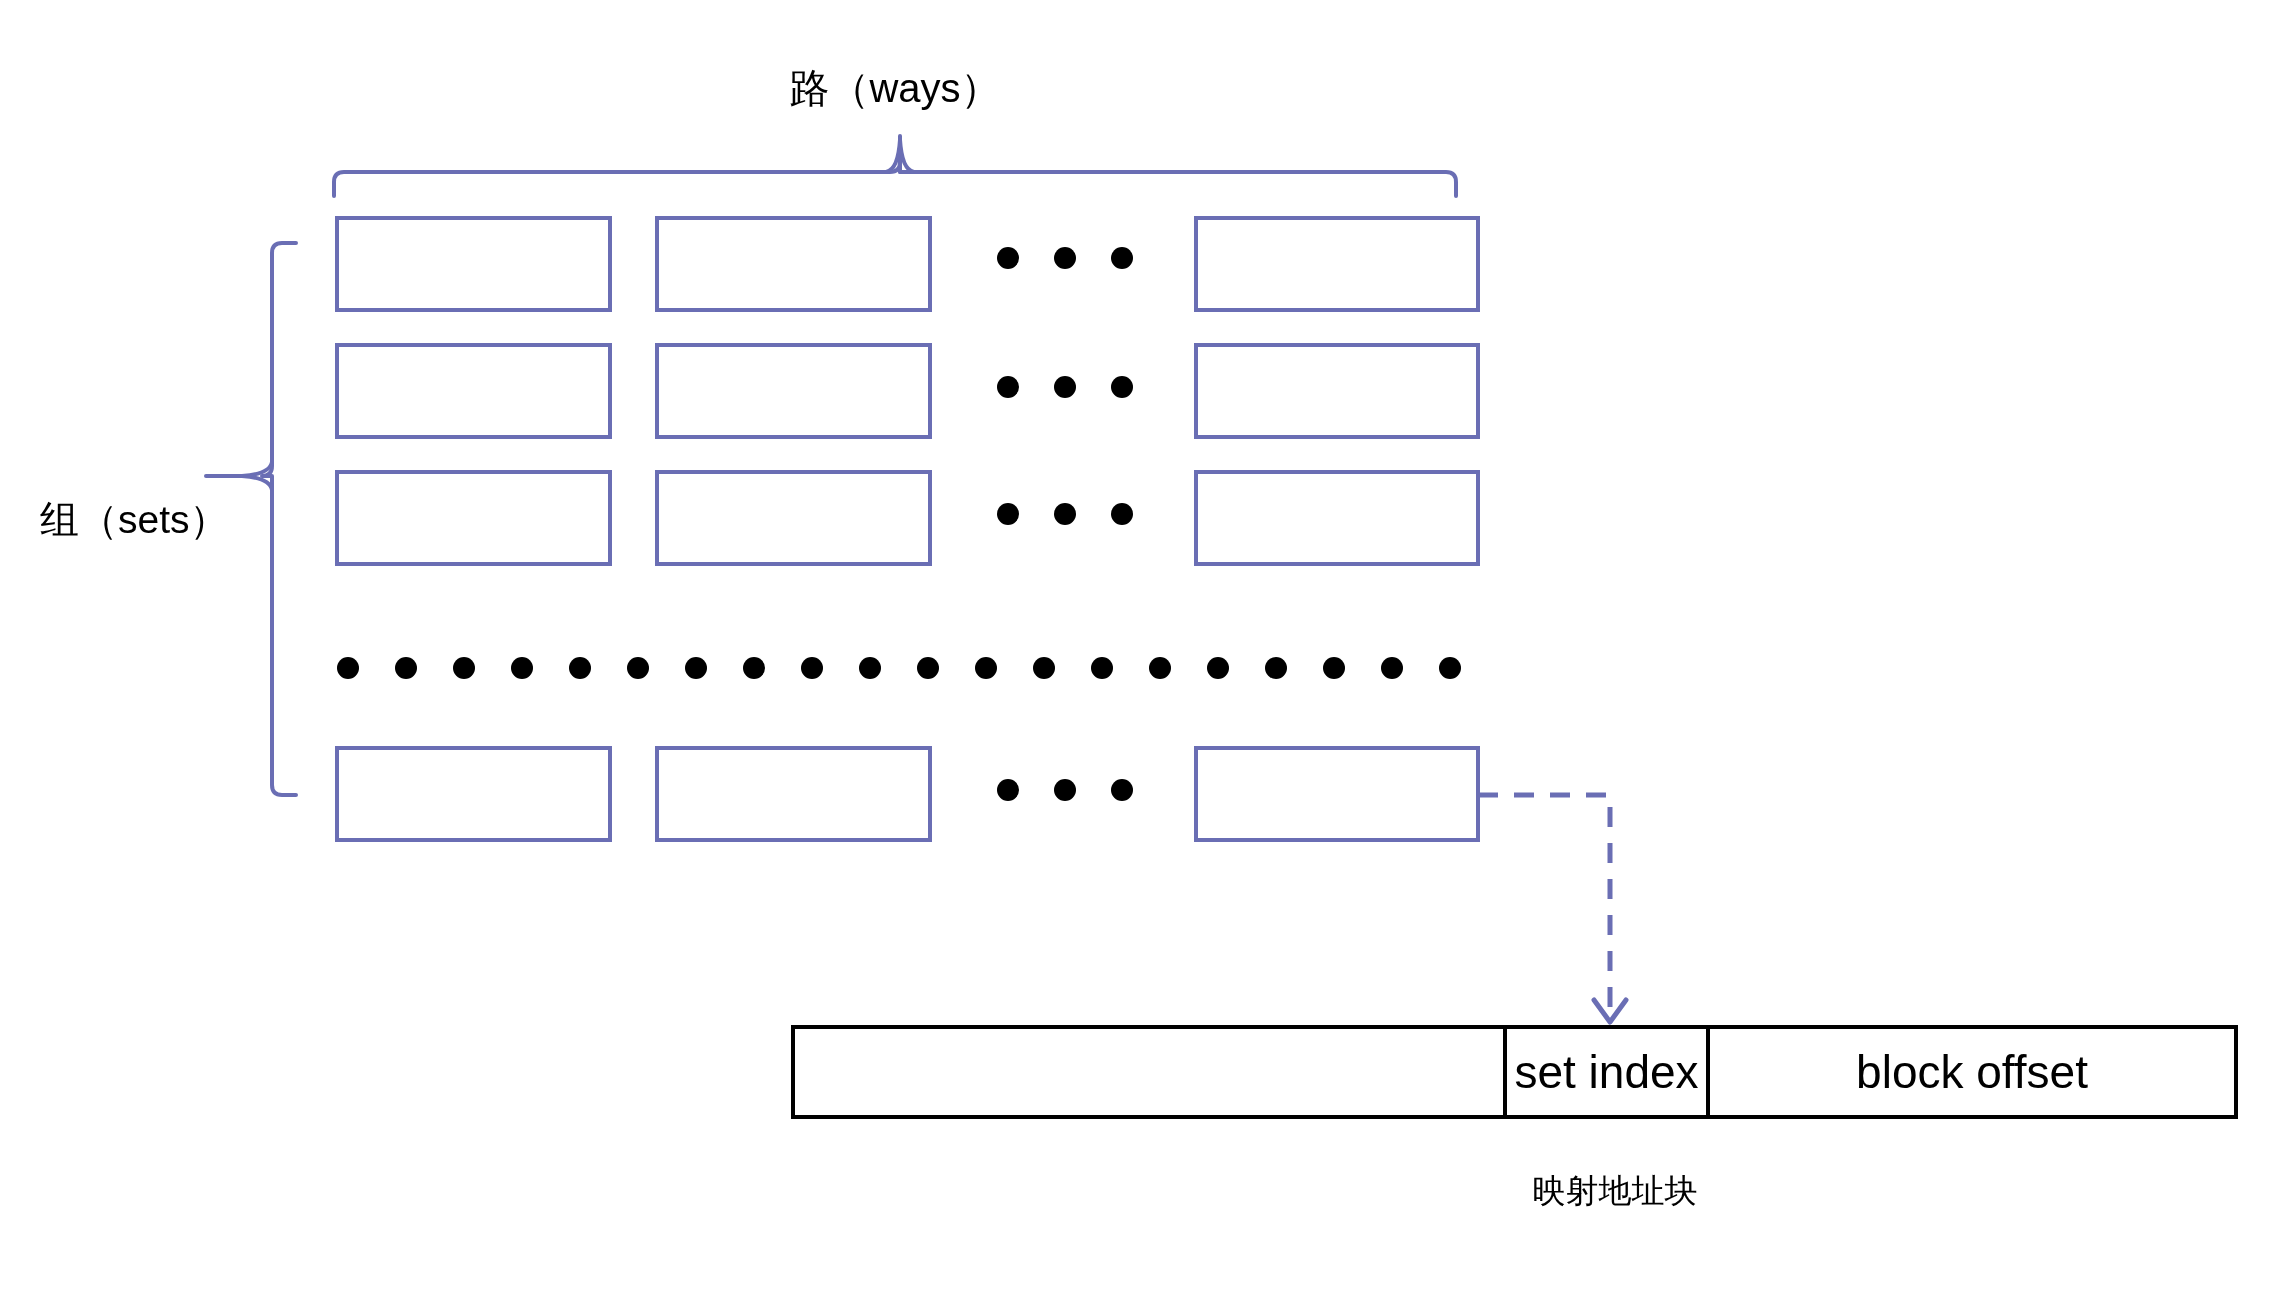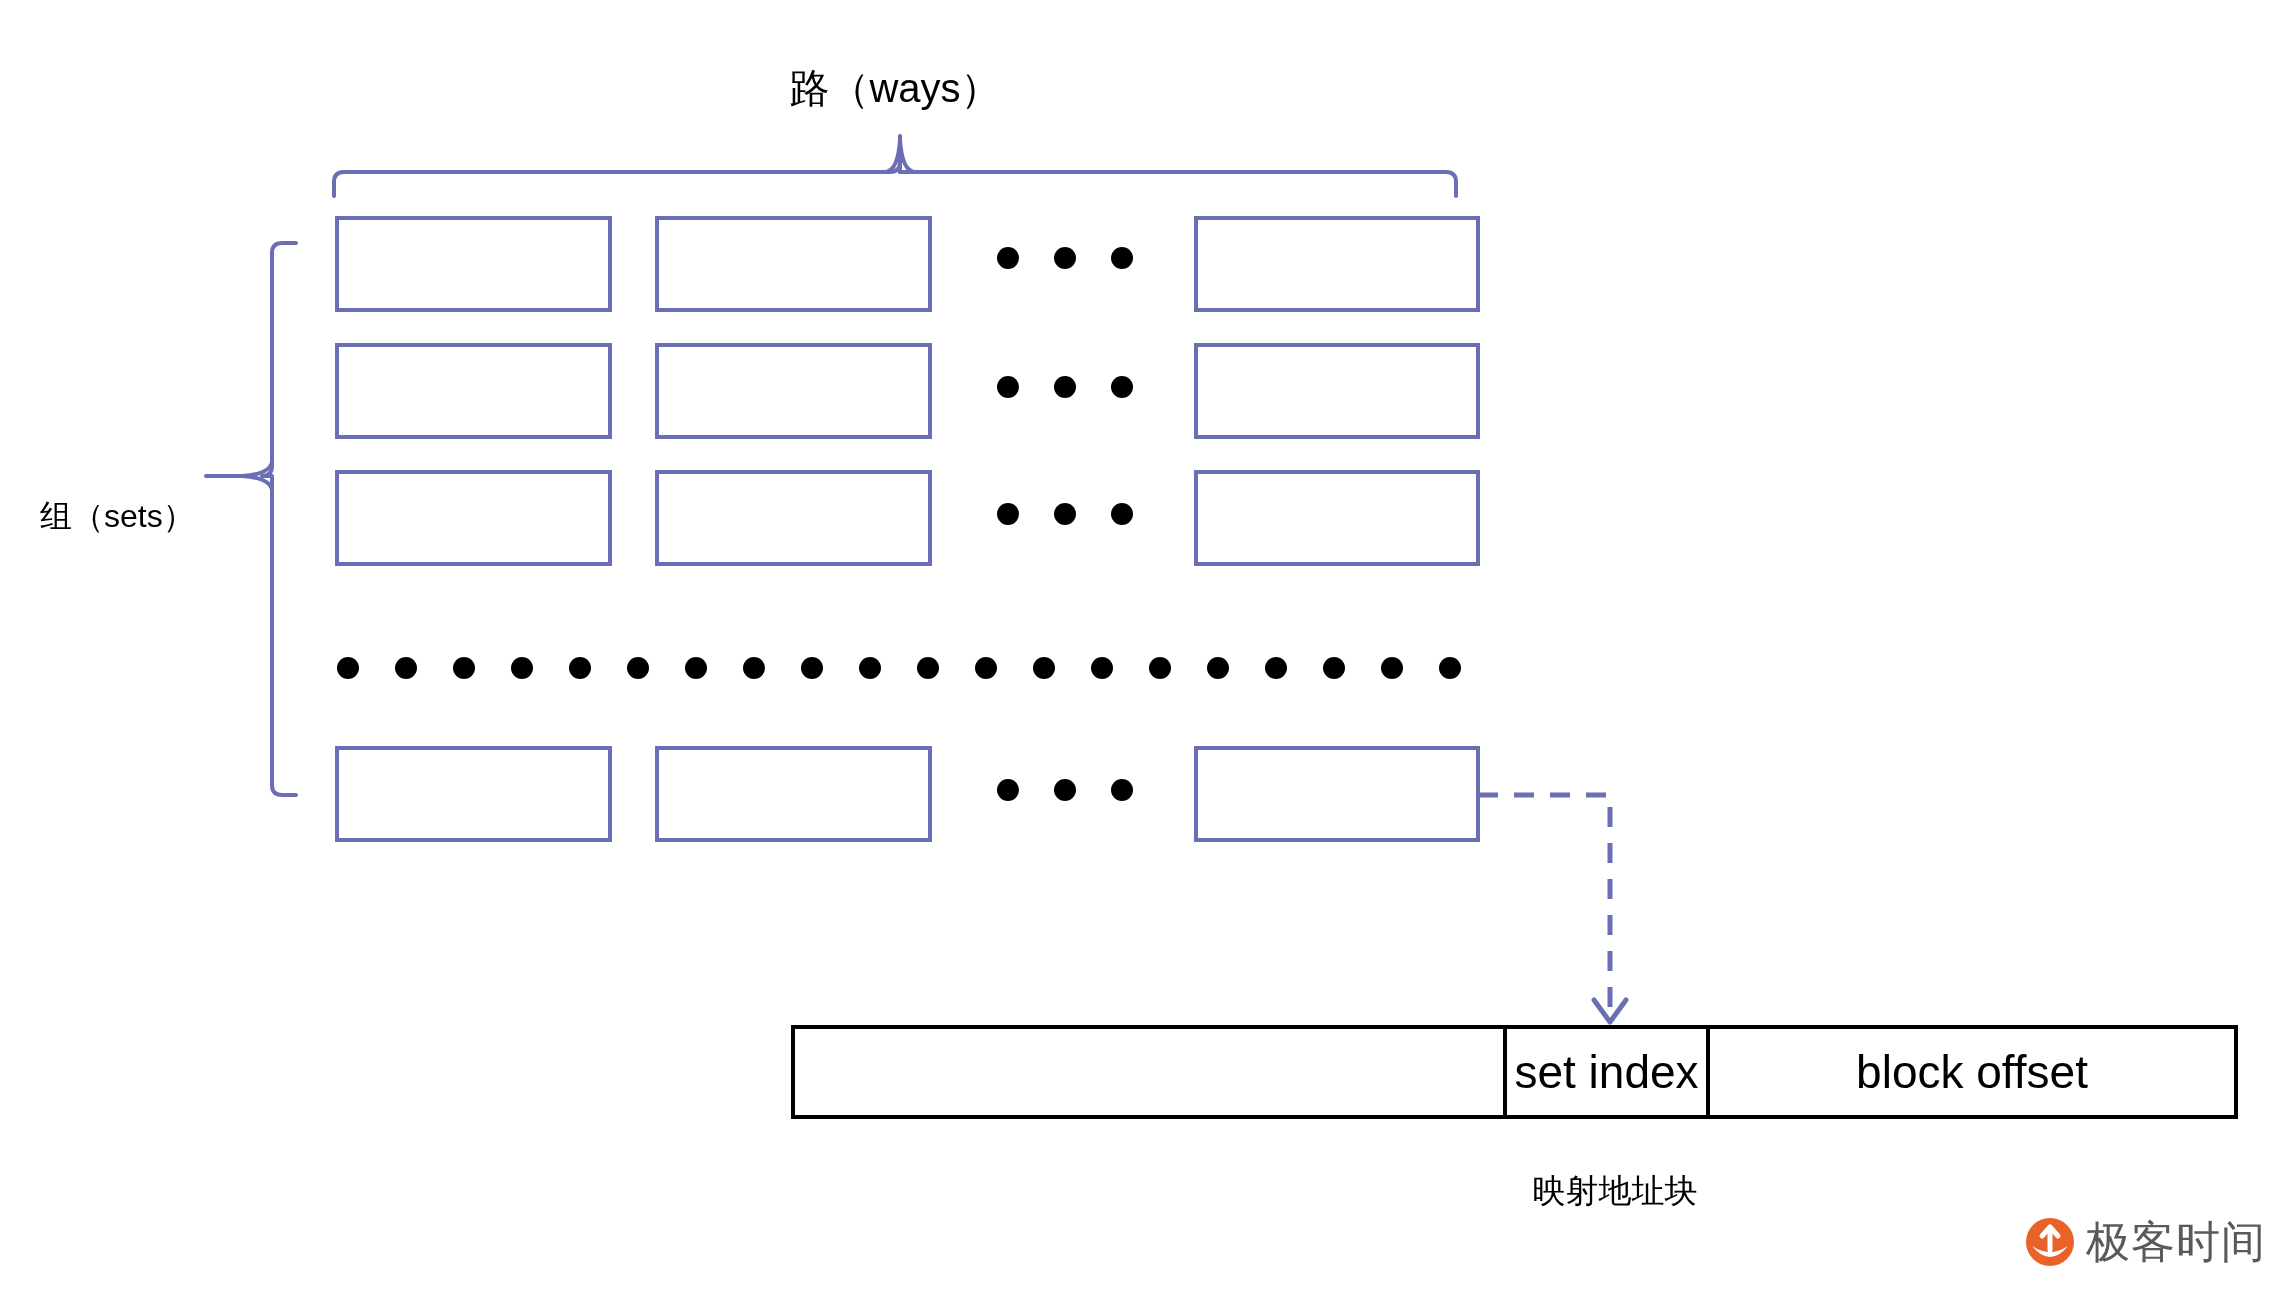--- a/index.html
+++ b/index.html
@@ -41,21 +41,21 @@
   #ways-label {
     left: 0;
     top: 68px;
     width: 1790px;
     text-align: center;
     font-size: 40px;
   }
   #sets-label {
     left: 40px;
     top: 500px;
-    font-size: 32px;
+    font-size: 39px;
   }
   #map-caption {
     left: 0;
     top: 1174px;
     width: 3230px;
     text-align: center;
     font-size: 33px;
   }
   .cell-text {
     position: absolute;
@@ -183,22 +183,14 @@
 
   <div class="lbl" id="sets-label">组（sets）</div>
 
 
   <div class="cell-text" style="left:1505px; top:1027px; width:203px; height:90px;text-align:center;">set index</div>
 
   <div class="cell-text" style="left:1708px; top:1027px; width:528px; height:90px;">block offset</div>
 
   <div class="lbl" id="map-caption">映射地址块</div>
 
-  <div id="brand">
-    <svg width="52" height="52" viewBox="0 0 52 52">
-      <circle cx="26" cy="26" r="24" fill="#e8622a"></circle>
-      <path d="M 26 11 L 26 34 M 26 11 L 18 20 M 26 11 L 34 20" stroke="#ffffff" stroke-width="5" fill="none" stroke-linecap="round" stroke-linejoin="round"></path>
-      <path d="M 8 30 Q 26 52 44 30 Q 26 42 8 30 Z" fill="#ffffff"></path>
-    </svg>
-    <span id="brand-text">极客时间</span>
-  </div>
 
 </div>
 
 </body></html>

